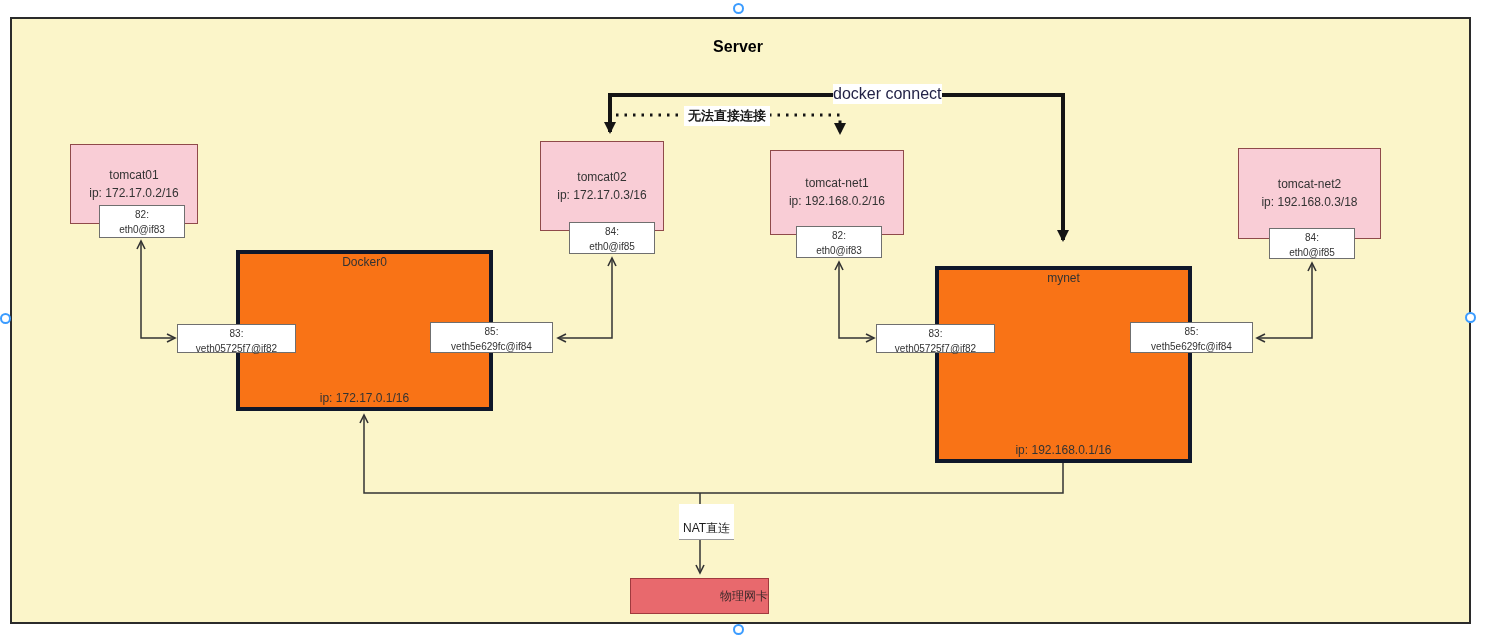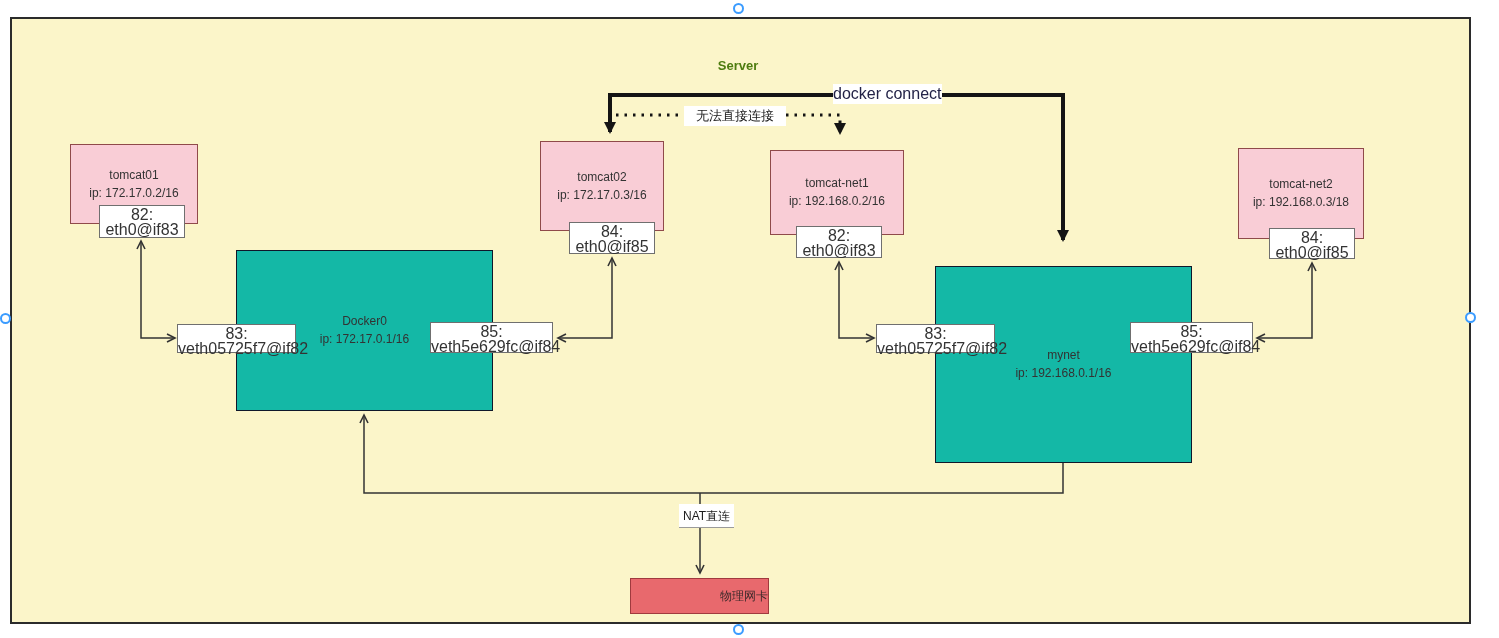--- a/index.html
+++ b/index.html
@@ -6,48 +6,48 @@
   html, body { width: 1499px; height: 638px; background: #ffffff; font-family: "Liberation Sans", sans-serif; }
   .stage { position: relative; width: 1499px; height: 638px; overflow: hidden; }
 
   .canvas {
     position: absolute; left: 10px; top: 17px; width: 1461px; height: 607px;
     background: #FBF5C9; border: 2px solid #2b2b2b; z-index: 0;
   }
   svg.wires { position: absolute; left: 0; top: 0; width: 1499px; height: 638px; z-index: 1; }
 
   .server-title {
-    position: absolute; left: 688px; top: 58px; width: 100px; text-align: center;
-    font-size: 13px; font-weight: bold; color: #4d7c0f; z-index: 3;
+    position: absolute; left: 688px; top: 38px; width: 100px; text-align: center;
+    font-size: 16px; font-weight: bold; color: #000000; z-index: 3;
   }
 
   .node {
     position: absolute; z-index: 2; display: flex; flex-direction: column;
     align-items: center; justify-content: center; text-align: center;
     font-size: 12px; color: #333333; line-height: 17px;
   }
   .node.pink { background: #F9CDD6; border: 1px solid #8f4a4a; }
-  .node.cyan { background: #14b8a6; border: 1px solid #0f172a; }
+  .node.cyan { background: #f97316; border: 4px solid #0f172a; justify-content: space-between; }
   .node .node-name { margin-bottom: 1px; }
 
   .port, .veth {
     position: absolute; z-index: 2; background: #ffffff; border: 1px solid #6f6f6f;
-    text-align: center; font-size: 16px; color: #333333; line-height: 15px; padding-top: 1px;
+    text-align: center; font-size: 10px; color: #333333; line-height: 15px; padding-top: 1px;
   }
 
   .nic {
     position: absolute; left: 630px; top: 578px; width: 139px; height: 36px; z-index: 2;
     background: #E8696D; border: 1px solid #a03a3e; display: flex; align-items: center;
     justify-content: flex-end; font-size: 12px; color: #3f2a2b;
   }
 
   .lbl { position: absolute; z-index: 3; background: #ffffff; color: #1a1a1a; }
   .lbl-docker-connect { left: 833px; top: 84px; font-size: 16px; color: #232347; padding: 1px 0; }
-  .lbl-no-direct { left: 684px; top: 106px; font-size: 13px; font-weight: normal; padding: 1px 12px; }
-  .lbl-nat { left: 679px; top: 504px; font-size: 12px; padding: 4px 4px 2px 4px; border-bottom: 1px solid #9a9a9a; }
+  .lbl-no-direct { left: 684px; top: 106px; font-size: 13px; font-weight: bold; padding: 1px 4px; }
+  .lbl-nat { left: 679px; top: 504px; font-size: 12px; padding: 16px 4px 2px 4px; border-bottom: 1px solid #9a9a9a; }
 
   .handle {
     position: absolute; width: 11px; height: 11px; border-radius: 50%;
     background: #ffffff; border: 2px solid #3B9CFF; z-index: 4;
   }
 </style>
 </head>
 <body>
 
 <div class="stage">
@@ -103,21 +103,21 @@
 
   <div class="node pink" style="left:770px;top:150px;width:134px;height:85px">
     <div class="node-name">tomcat-net1</div>
     <div class="node-ip">ip: 192.168.0.2/16</div>
   </div>
   <div class="port" style="left:796px;top:226px;width:86px;height:32px">
     <div>82:</div>
     <div>eth0@if83</div>
   </div>
 
-  <div class="node pink" style="left:1238px;top:148px;width:126px;height:91px">
+  <div class="node pink" style="left:1238px;top:148px;width:143px;height:91px">
     <div class="node-name">tomcat-net2</div>
     <div class="node-ip">ip: 192.168.0.3/18</div>
   </div>
   <div class="port" style="left:1269px;top:228px;width:86px;height:31px">
     <div>84:</div>
     <div>eth0@if85</div>
   </div>
 
   <div class="node cyan" style="left:236px;top:250px;width:257px;height:161px">
     <div class="node-name">Docker0</div>

